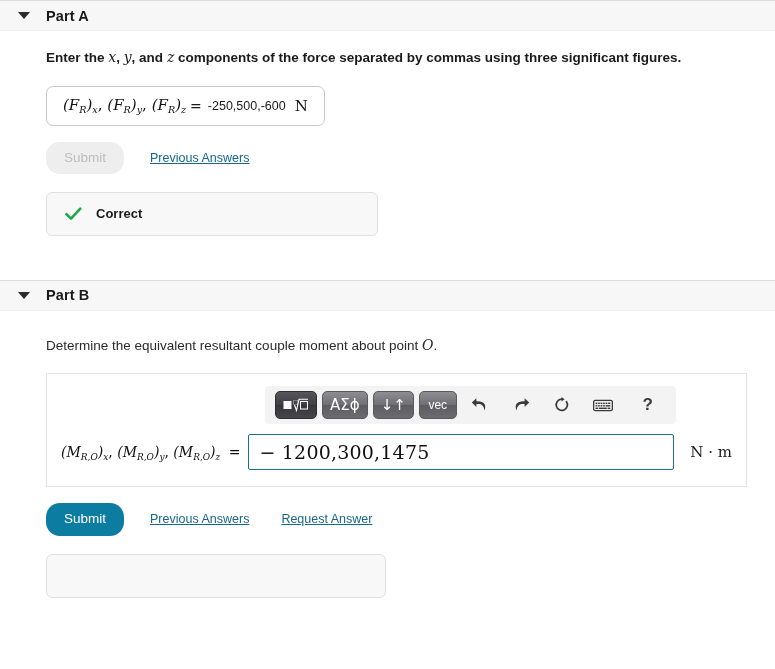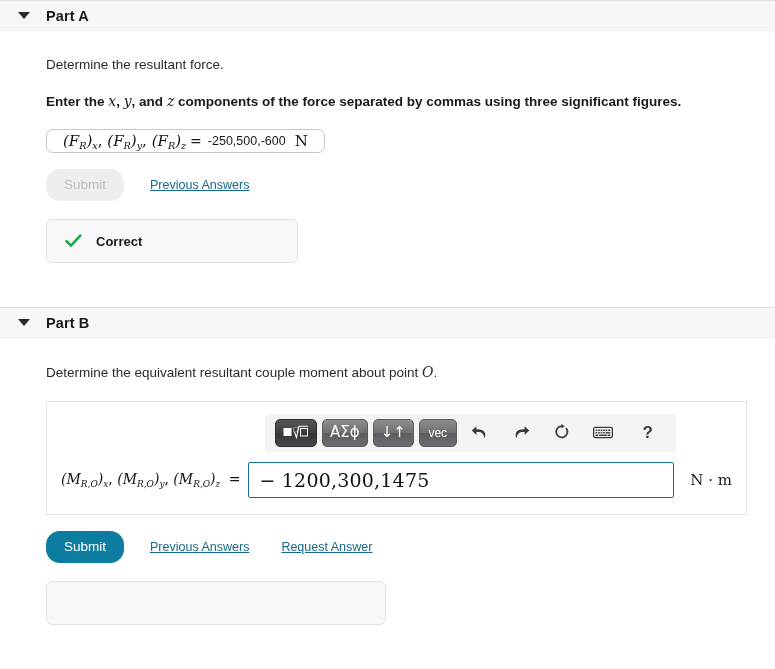--- a/index.html
+++ b/index.html
@@ -76,21 +76,21 @@
   }
 
   
   .answer-static {
     margin-top: 18px;
     display: inline-flex;
     align-items: center;
     border: 1px solid #c8c8c8;
     border-radius: 7px;
     background: #ffffff;
-    height: 24px;
+    height: 40px;
     padding: 0 16px;
     box-sizing: border-box;
     text-align: right;
   }
   .math-label {
     font-family: "DejaVu Serif", "Liberation Serif", serif;
     font-size: 15px;
     color: #111;
     white-space: nowrap;
   }
@@ -152,21 +152,21 @@
   }
   .link.tight { margin-left: 32px; }
 
   
   .feedback {
     margin-top: 18px;
     border: 1px solid #e0e0e0;
     border-radius: 6px;
     background: #f8f8f8;
     height: 44px;
-    width: 252px;
+    width: 332px;
     display: flex;
     align-items: center;
     padding-left: 18px;
     box-sizing: border-box;
   }
   .feedback.wide { width: 340px; }
   .fb-icon {
     font-size: 17px;
     font-weight: bold;
     margin-right: 14px;
@@ -284,21 +284,20 @@
 
 <div class="page">
 
   <div class="part-header">
     <div class="caret"></div>
     <div class="part-title">Part A</div>
   </div>
 
   <div class="part-body">
 
-    <div class="prompt">Determine the resultant force.</div>
 
     <div class="instruction">
       <span>Enter the </span><span class="mi-b">x</span><span>, </span><span class="mi-b">y</span><span>, and </span><span class="mi-b">z</span><span> components of the force separated by commas using three significant figures.</span>
     </div>
 
     <div class="answer-static">
       <span class="math-label">
         <span class="var">(F</span><span class="sub">R</span><span class="var">)</span><span class="sub">x</span><span>,&nbsp;</span><span class="var">(F</span><span class="sub">R</span><span class="var">)</span><span class="sub">y</span><span>,&nbsp;</span><span class="var">(F</span><span class="sub">R</span><span class="var">)</span><span class="sub">z</span>
       </span>
       <span class="eqsign">=</span>

